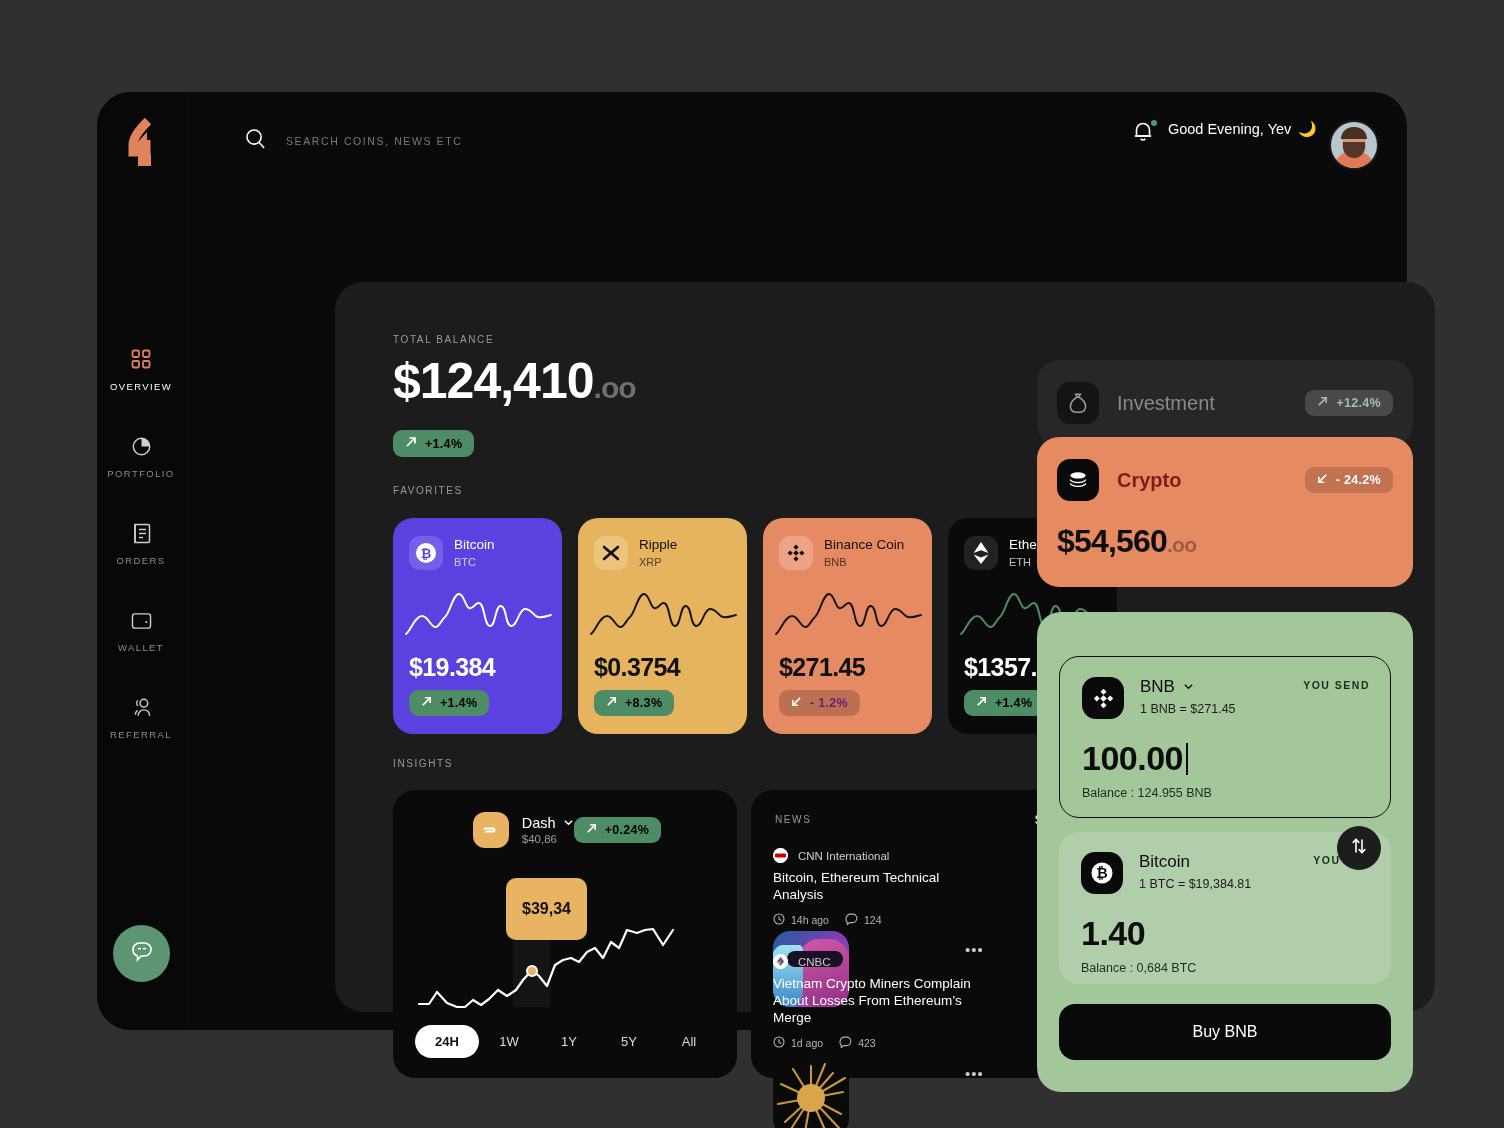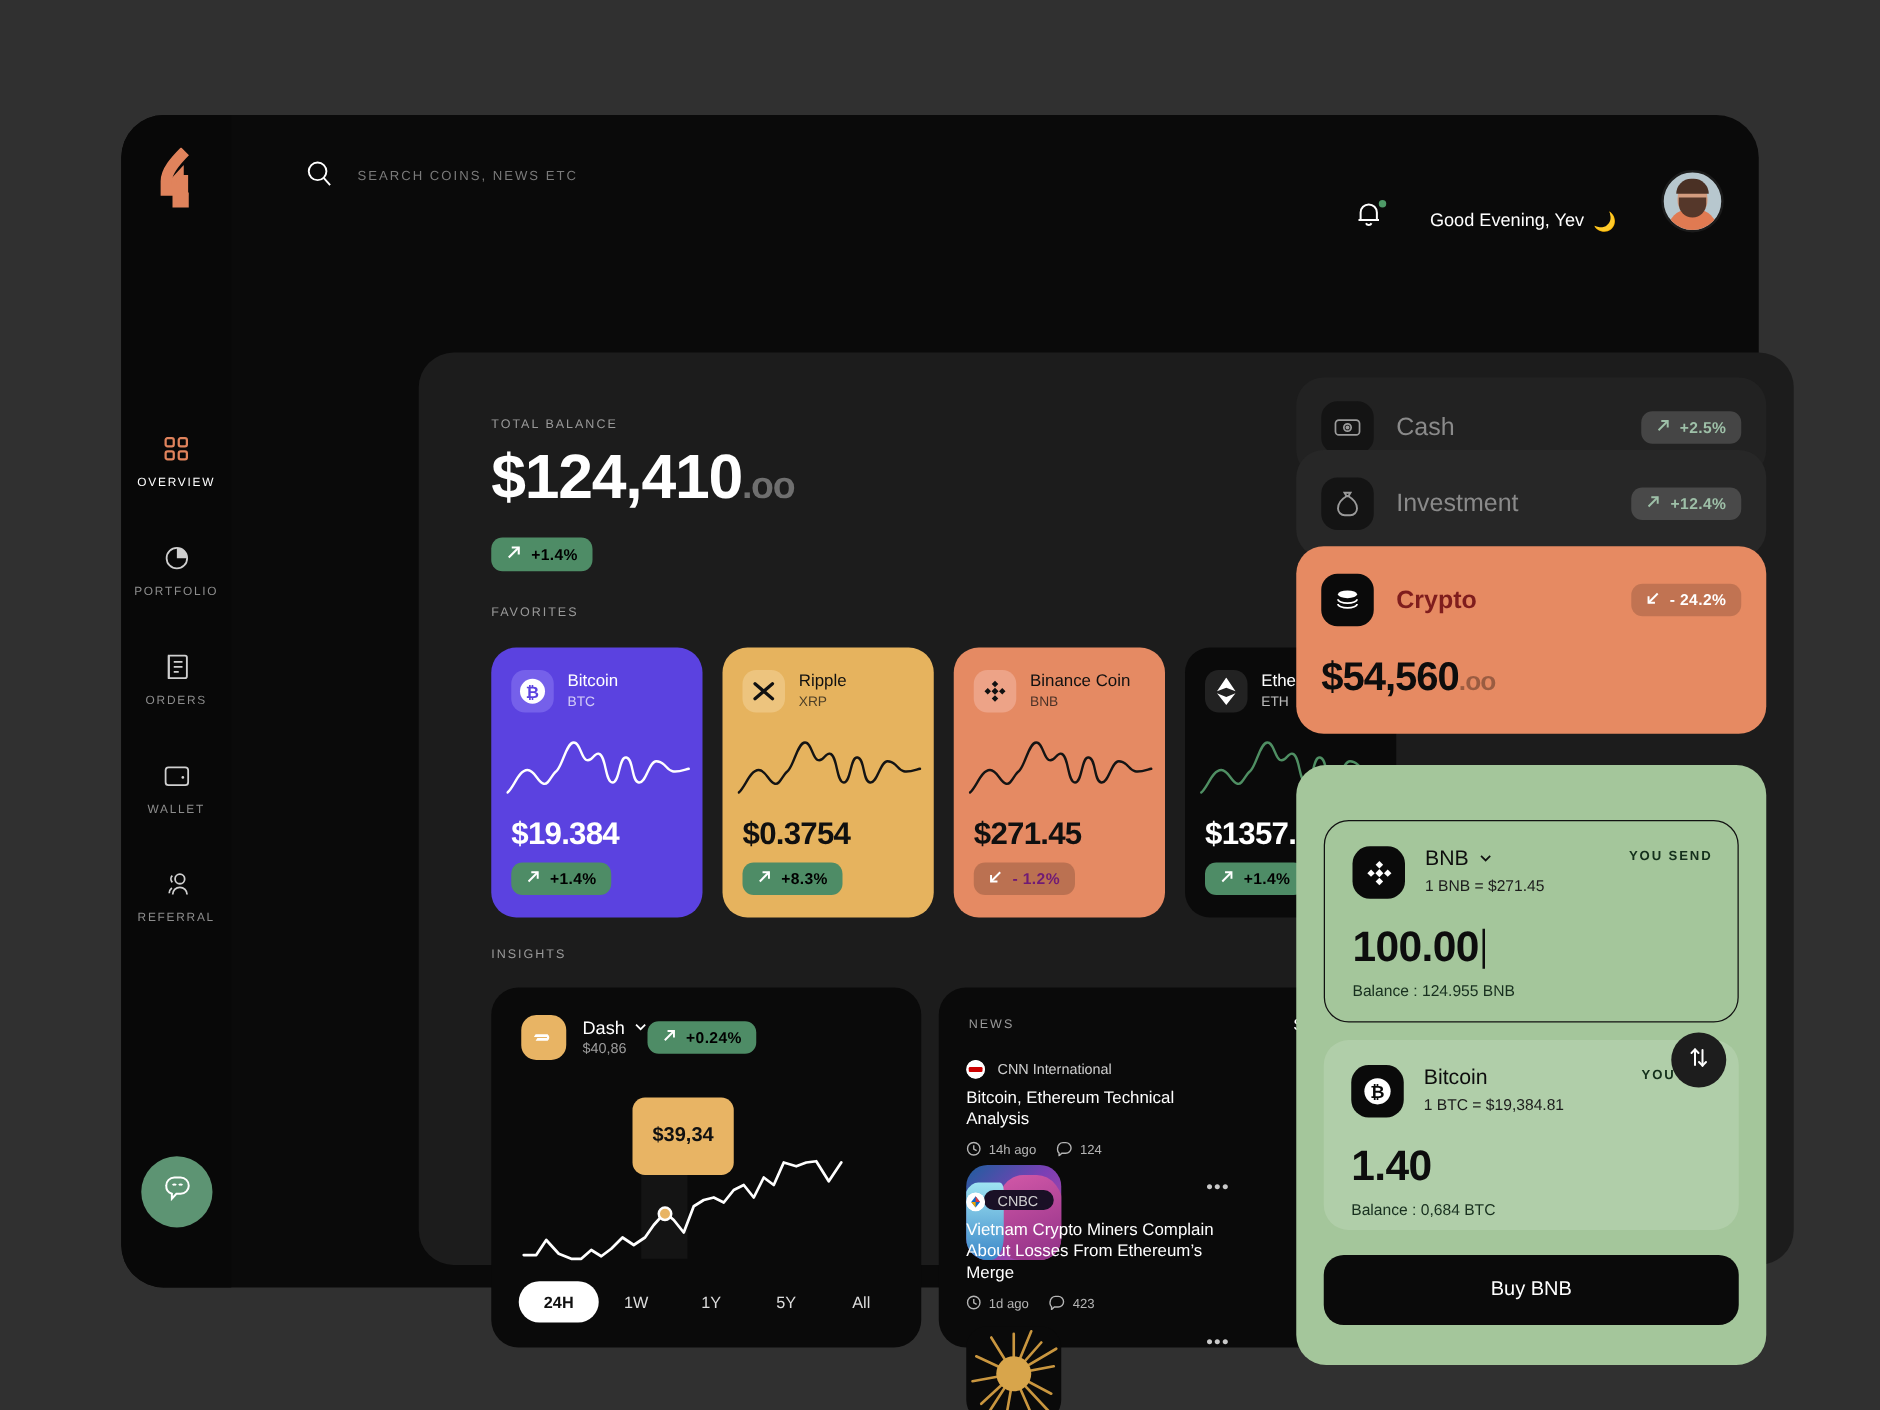--- a/index.html
+++ b/index.html
@@ -48,22 +48,22 @@
     display: flex; align-items: center; gap: 20px;
   }
   .search-input {
     background: transparent; border: none; outline: none;
     color: #e8e8e8; font-size: 10.5px; letter-spacing: 1.6px;
     font-family: "Liberation Sans", sans-serif;
     width: 320px;
   }
   .search-input::placeholder { color: #7a7a7a; }
   .header-right {
-    position: absolute; right: 28px; top: 44px;
-    display: flex; align-items: flex-end; gap: 36px;
+    position: absolute; right: 28px; top: 28px;
+    display: flex; align-items: flex-start; gap: 12px;
   }
   .bell { position: relative; width: 24px; height: 26px; cursor: pointer; }
   .bell-dot {
     position: absolute; right: -1px; top: 0px;
     width: 6px; height: 6px; border-radius: 50%; background: #4e9a67;
   }
   .greeting { font-size: 14.5px; color: #ffffff; display: flex; align-items: center; gap: 7px; }
   .moon { font-size: 15px; }
   .avatar {
     width: 50px; height: 50px; border-radius: 50%;
@@ -139,21 +139,21 @@
   .card-bnb .coin-ico { background: #eda387; }
   .card-eth .coin-ico { background: #222222; }
   .card-xrp .coin-name, .card-bnb .coin-name { color: #101010; }
   
   .insights-label { position: absolute; top: 476px; left: 0; }
   .insights-row { position: absolute; top: 508px; left: 0; display: flex; gap: 14px; }
   .panel-dark { background: #0a0a0a; border-radius: 22px; position: relative; }
   .chart-card { width: 344px; height: 288px; }
   .chart-head {
     position: absolute; left: 24px; top: 22px; right: 20px;
-    display: flex; align-items: center; justify-content: flex-start;
+    display: flex; align-items: center; justify-content: center;
   }
   .dash-ico {
     width: 36px; height: 36px; border-radius: 12px; background: #e8b464;
     display: flex; align-items: center; justify-content: center;
   }
   .dash-name { font-size: 14.5px; color: #ffffff; display: flex; align-items: center; gap: 7px; }
   .dash-price { font-size: 11.5px; color: #9d9d9d; margin-top: 2px; }
   .tooltip {
     position: absolute; left: 113px; top: 88px;
     background: #e8b464; color: #111; border-radius: 10px;
@@ -710,39 +710,20 @@
             </div>
           </div>
         </div>
       </div>
     </div>
 
     <div class="right-col">
 
       <div class="acct-stack">
 
-        <div class="acct acct-cash">
-          <span class="acct-ico dim">
-            <svg width="22" height="20" viewBox="0 0 24 20" fill="none" stroke="#9b9b9b" stroke-width="1.5">
-              <rect x="1.5" y="3.5" width="21" height="13" rx="3"></rect>
-              <circle cx="12" cy="10" r="3.2"></circle>
-                <circle cx="12" cy="10" r="1" fill="#9b9b9b"></circle>
-            </svg>
-          </span>
-          <span class="acct-name">Cash</span>
-          <span class="badge badge-ghost spacer-badge">
-            <span>
-              <svg width="11" height="11" viewBox="0 0 12 12" fill="none" stroke="#9ec0a8" stroke-width="1.7">
-                <line x1="2" y1="10" x2="10" y2="2"></line>
-                  <polyline points="4.4,2 10,2 10,7.6"></polyline>
-                </svg>
-            </span>
-            <span>+2.5%</span>
-          </span>
-        </div>
 
         <div class="acct acct-inv">
           <span class="acct-ico dim">
             <svg width="20" height="22" viewBox="0 0 20 22" fill="none" stroke="#9b9b9b" stroke-width="1.5">
               <path d="M7.6 2.2 h4.8 l-1.6 2.6 h-1.6 z"></path>
               <path d="M9.2 5 C5.4 7.2 2.4 11 2.4 14.8 A5.4 5.4 0 0 0 7.8 20.2 h4.4 a5.4 5.4 0 0 0 5.4 -5.4 C17.6 11 14.6 7.2 10.8 5 z"></path>
             </svg>
           </span>
           <span class="acct-name">Investment</span>
           <span class="badge badge-ghost spacer-badge">

